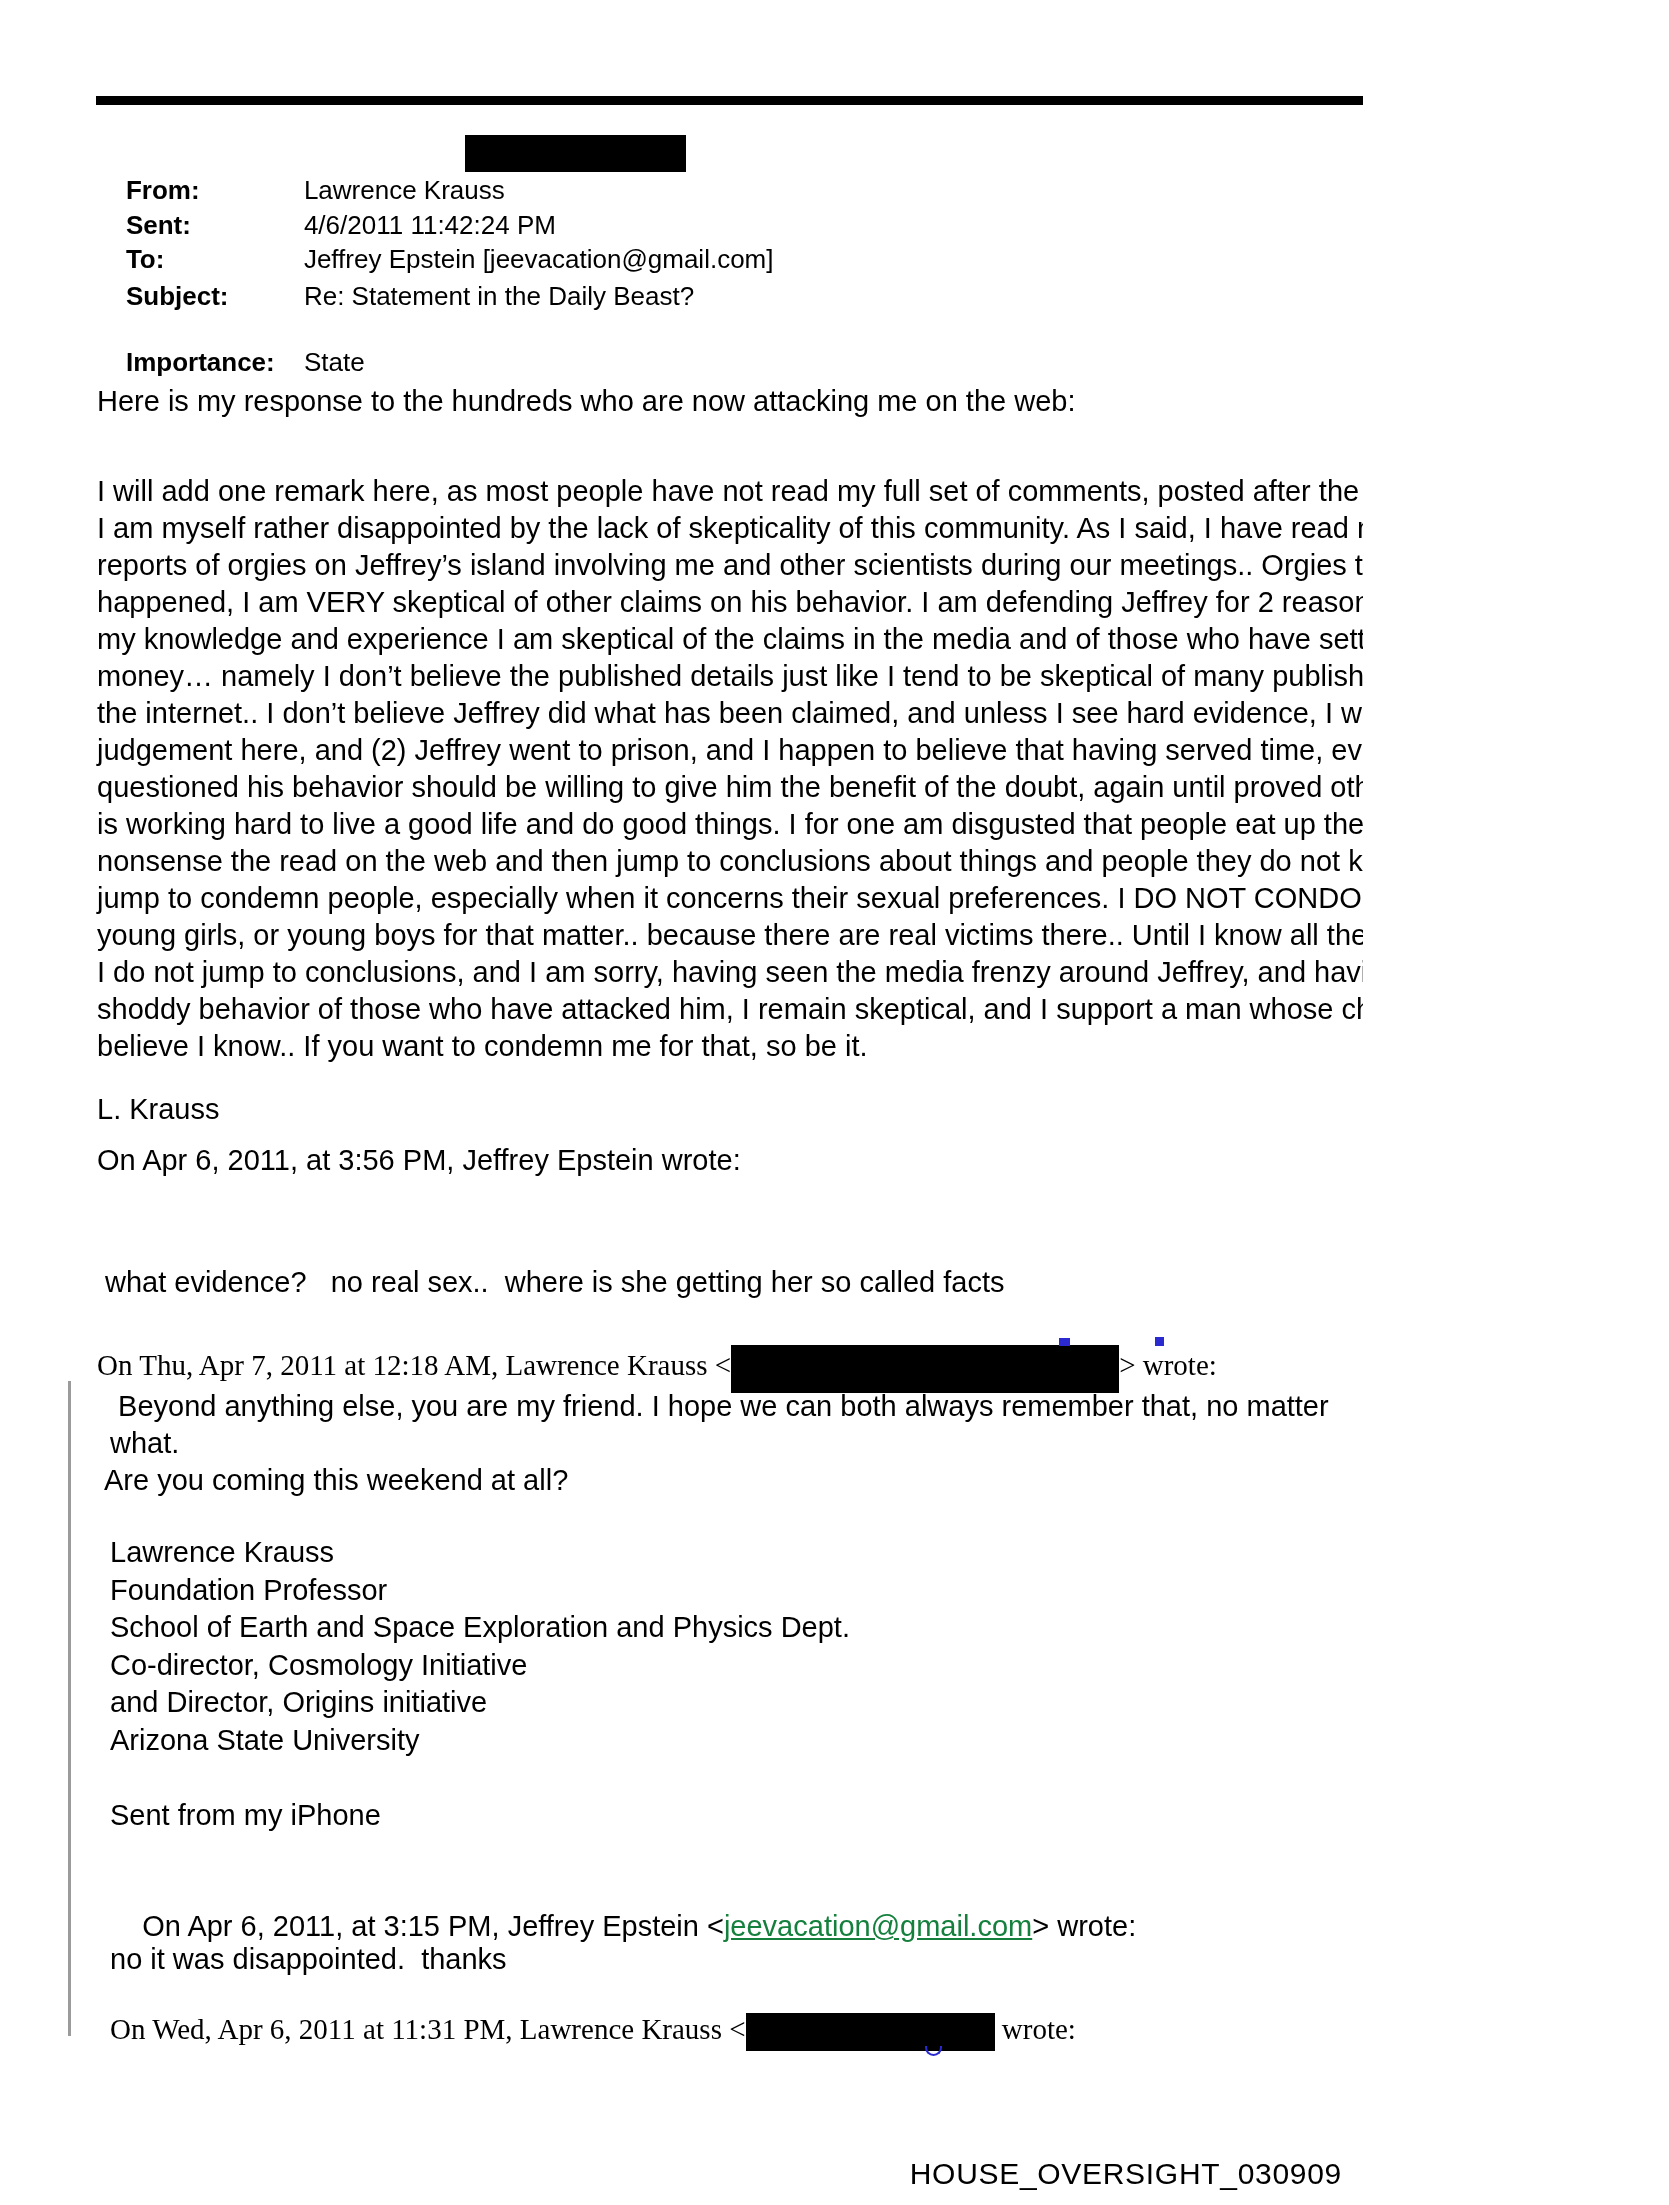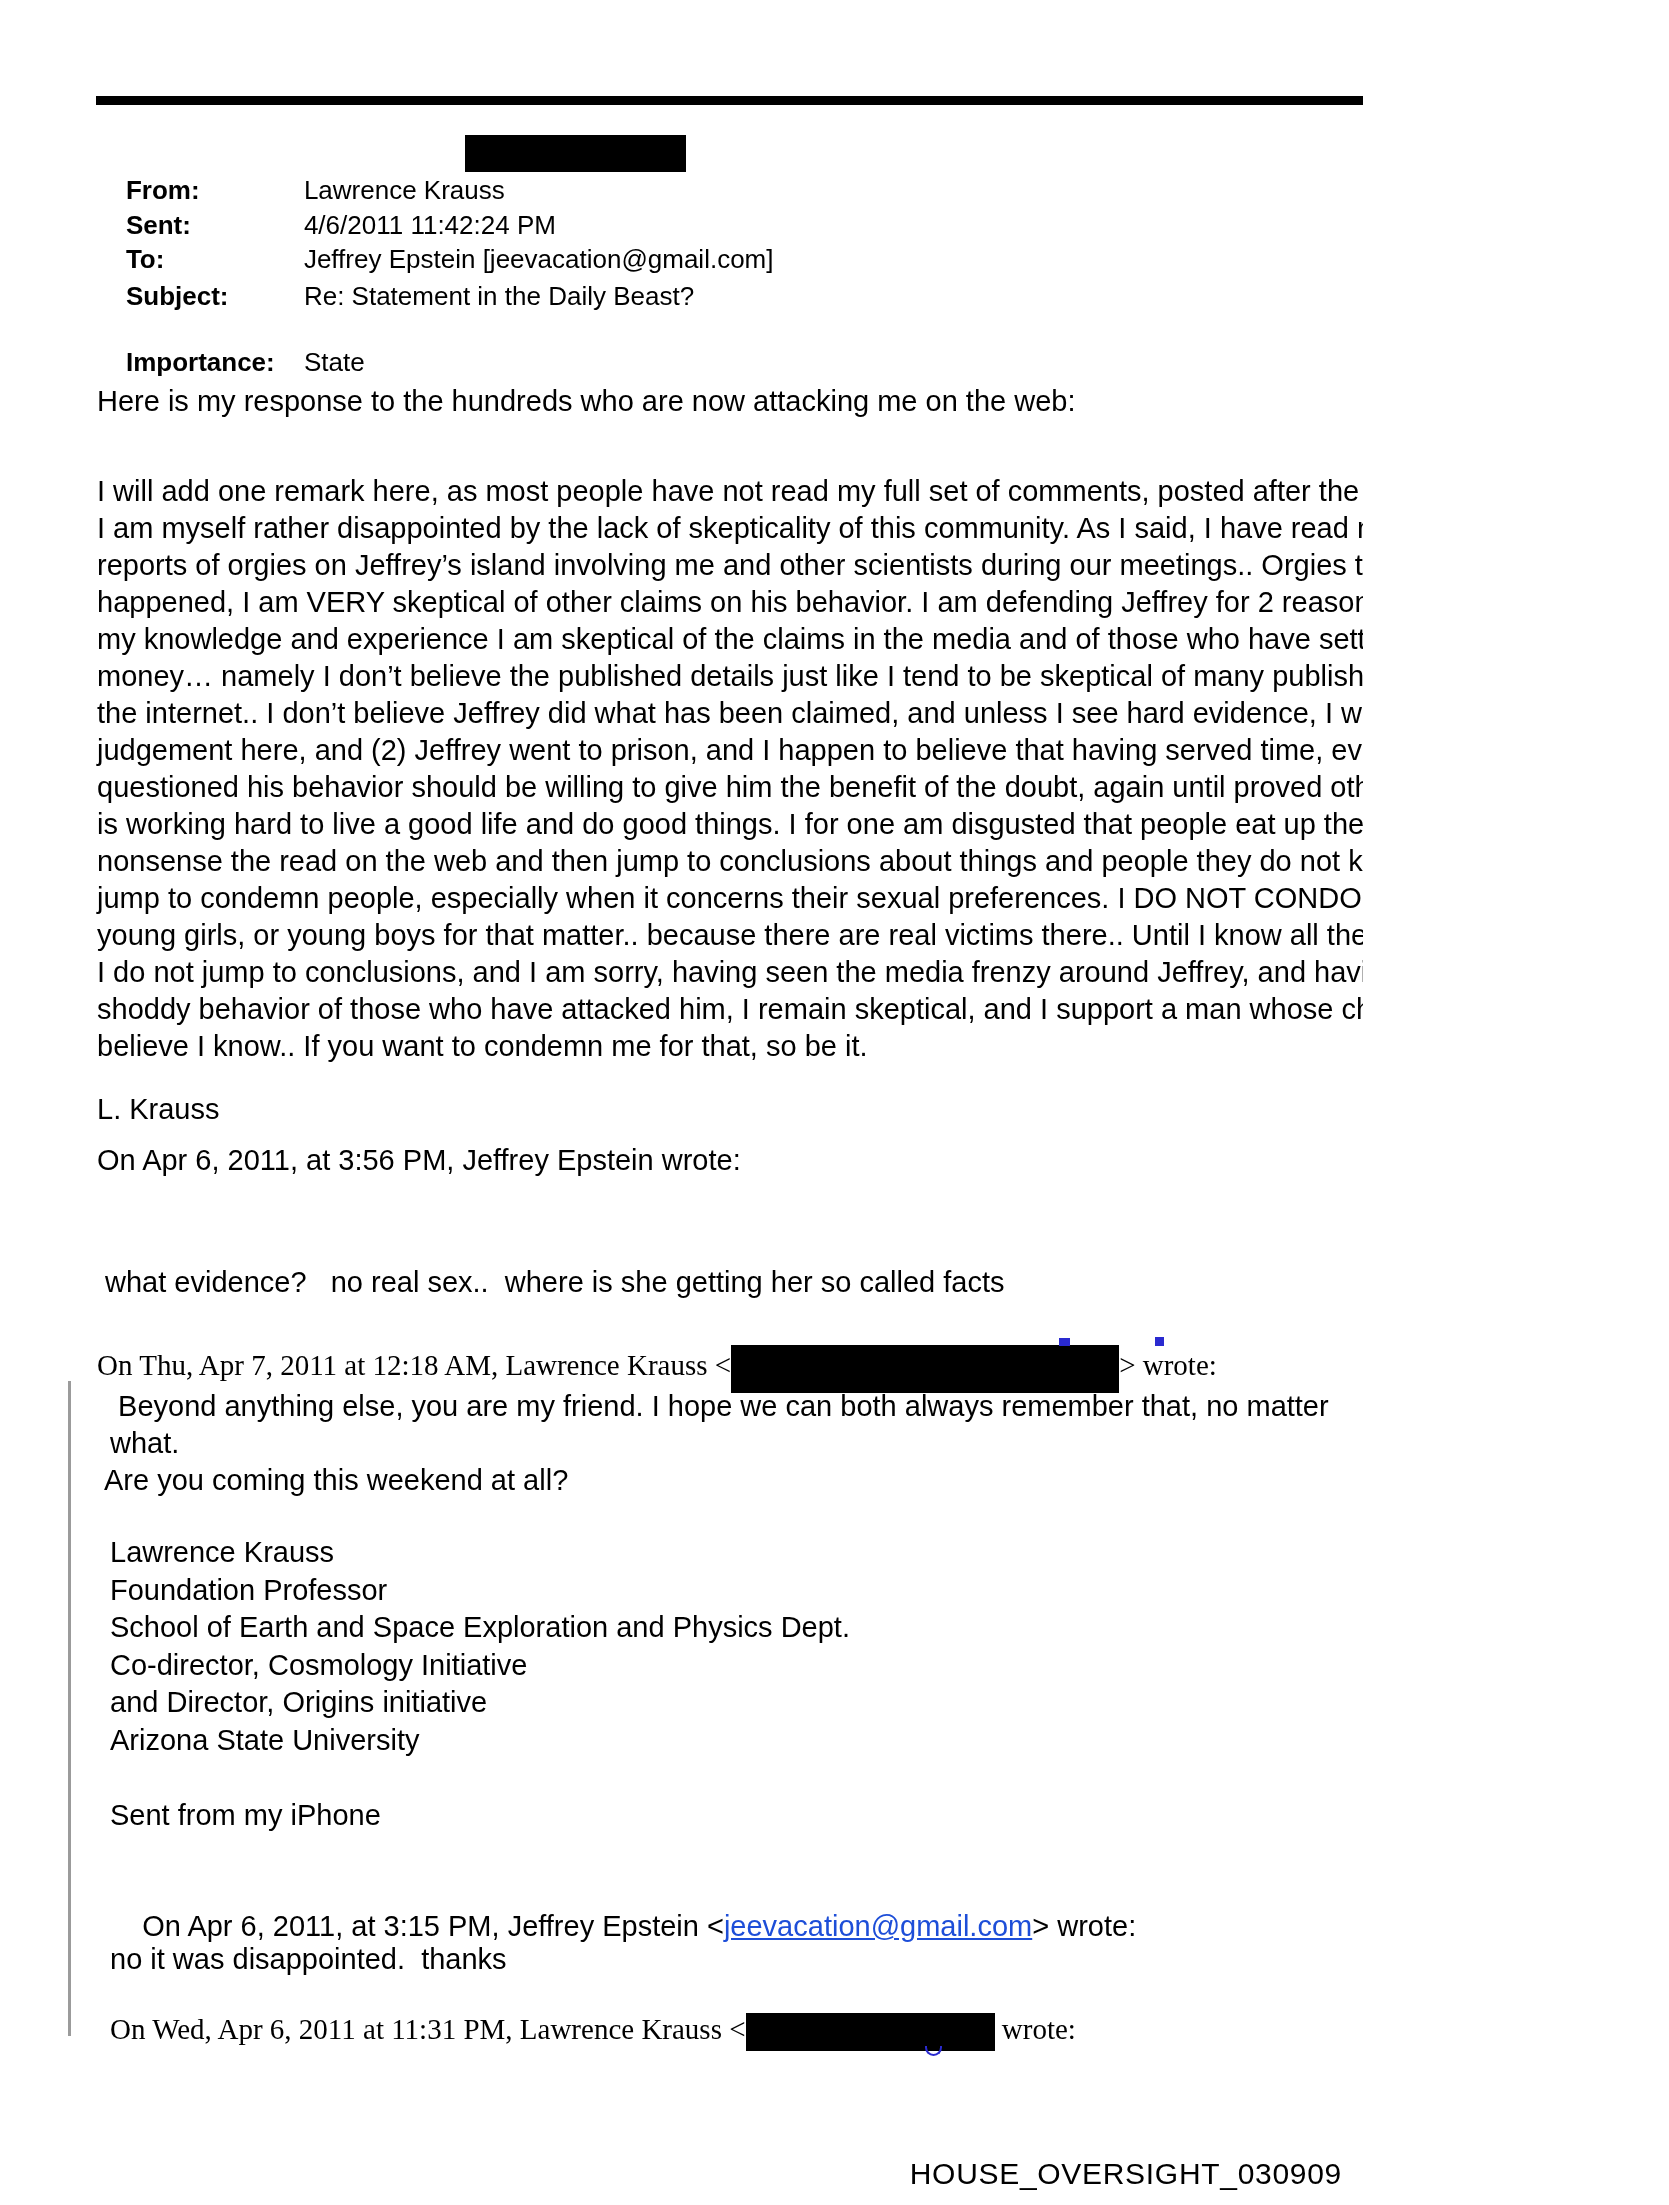--- a/index.html
+++ b/index.html
@@ -66,21 +66,21 @@
   .blue-descender {
     position: absolute;
     left: 925px; top: 2046px;
     width: 17px; height: 9.8px;
     border: 2.6px solid #2a2ad0;
     border-top: none;
     border-radius: 0 0 9.2px 9.2px;
     box-sizing: border-box;
     background: transparent;
   }
-  a.maillink { color: #1d4ed8; text-decoration: underline; }
+  a.maillink { color: #15803d; text-decoration: underline; }
   .footer {
     position: absolute;
     right: 21px; top: 2157px;
     font-family: "Liberation Sans", sans-serif;
     font-size: 30px;
     letter-spacing: 0.7px;
     color: #000000;
   }
 </style>
 </head>

